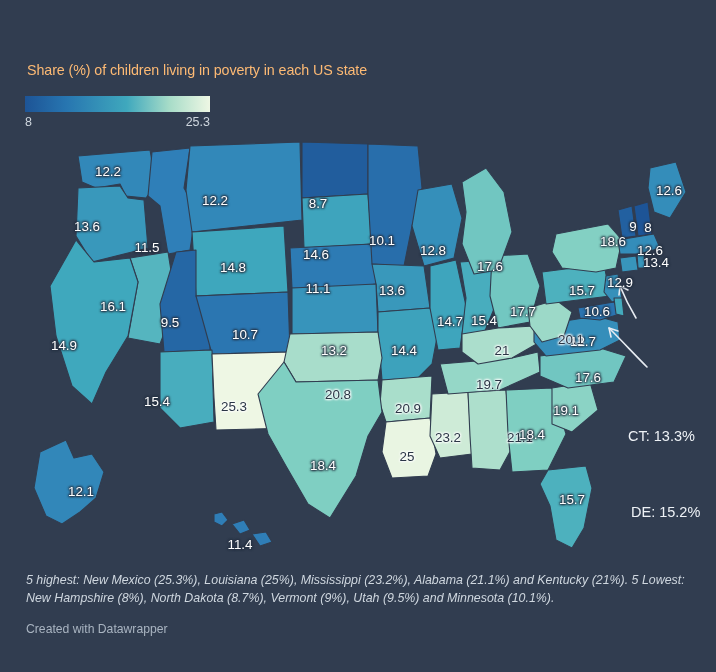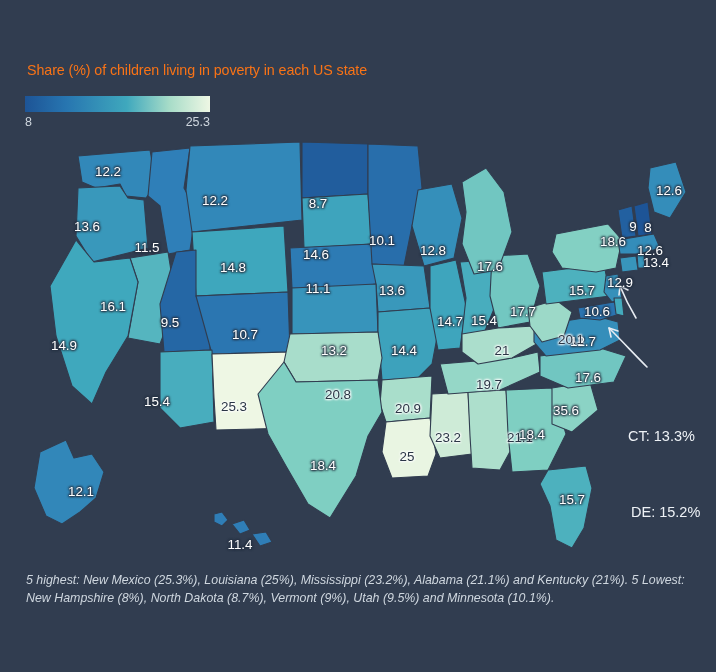--- a/index.html
+++ b/index.html
@@ -25,21 +25,21 @@
     font-size: 22.5px;
     font-weight: bold;
     color: #ffffff;
     letter-spacing: -0.2px;
   }
   #subtitle {
     position: absolute;
     left: 27px;
     top: 62px;
     font-size: 14.3px;
-    color: #f97316;
+    color: #fdba74;
     letter-spacing: -0.1px;
   }
 
   
   #legend-bar {
     position: absolute;
     left: 25px;
     top: 96px;
     width: 185px;
     height: 16px;
@@ -226,21 +226,21 @@
         <div class="vlabel dark" style="left: 234px; top: 270px;">25.3</div>
         <div class="vlabel dark" style="left: 338px; top: 258px;">20.8</div>
         <div class="vlabel dark" style="left: 408px; top: 272px;">20.9</div>
         <div class="vlabel" style="left: 323px; top: 329px;">18.4</div>
         <div class="vlabel dark" style="left: 407px; top: 320px;">25</div>
         <div class="vlabel dark" style="left: 448px; top: 301px;">23.2</div>
         <div class="vlabel dark" style="left: 489px; top: 301px; margin-left: 31px;">21.1</div>
         <div class="vlabel dark" style="left: 489px; top: 248px;">19.7</div>
         <div class="vlabel dark" style="left: 502px; top: 214px;">21</div>
         <div class="vlabel" style="left: 532px; top: 298px;">18.4</div>
-        <div class="vlabel" style="left: 566px; top: 274px;">35.6</div>
+        <div class="vlabel" style="left: 566px; top: 274px;">19.1</div>
         <div class="vlabel" style="left: 588px; top: 241px;">17.6</div>
         <div class="vlabel" style="left: 572px; top: 363px;">15.7</div>
         <div class="vlabel" style="left: 583px; top: 205px;">12.7</div>
         <div class="vlabel dark" style="left: 553px; top: 203px; padding-left: 36px;">20.1</div>
         <div class="vlabel" style="left: 597px; top: 175px;">10.6</div>
         <div class="vlabel" style="left: 582px; top: 154px;">15.7</div>
         <div class="vlabel" style="left: 620px; top: 146px;">12.9</div>
         <div class="vlabel" style="left: 607px; top: 105px; margin-left: 6px;">18.6</div>
         <div class="vlabel" style="left: 633px; top: 90px;">9</div>
         <div class="vlabel" style="left: 648px; top: 91px;">8</div>
@@ -248,14 +248,15 @@
         <div class="vlabel" style="left: 656px; top: 126px;">13.4</div>
         <div class="vlabel" style="left: 669px; top: 54px;">12.6</div>
         <div class="vlabel" style="left: 81px; top: 355px;">12.1</div>
         <div class="vlabel" style="left: 240px; top: 408px;">11.4</div>
       </div>
     <div class="callout-label" style="left:628px; top:292px;">CT: 13.3%</div>
     <div class="callout-label" style="left:631px; top:368px;">DE: 15.2%</div>
   </div>
 
   <div id="note">5 highest: New Mexico (25.3%), Louisiana (25%), Mississippi (23.2%), Alabama (21.1%) and Kentucky (21%). 5 Lowest: New Hampshire (8%), North Dakota (8.7%), Vermont (9%), Utah (9.5%) and Minnesota (10.1%).</div>
+  <div id="credit">Created with Datawrapper</div>
 
 </div>
 
 </body></html>

